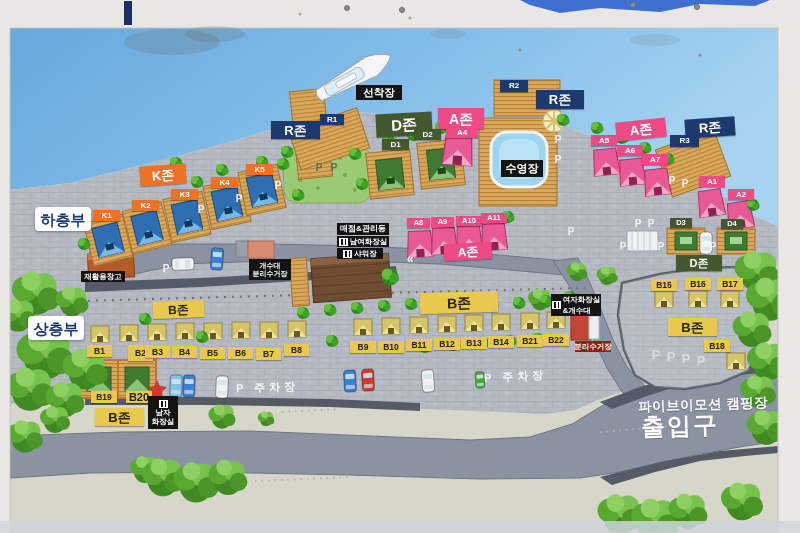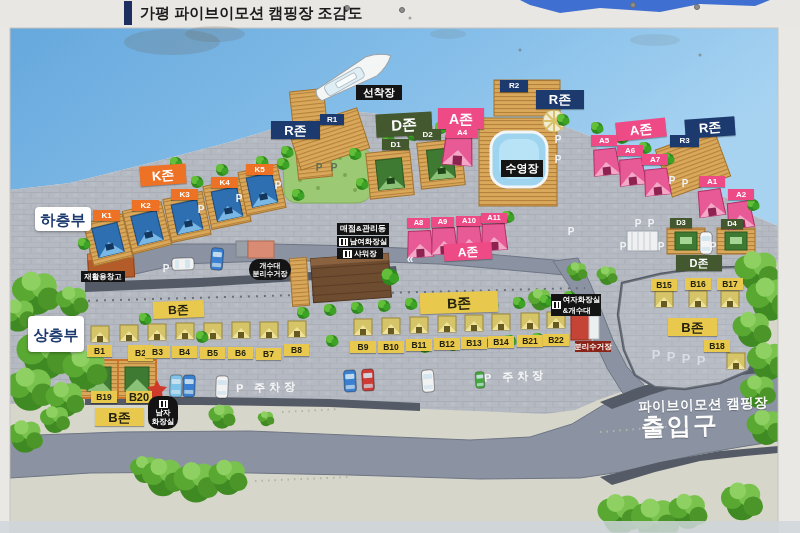--- a/index.html
+++ b/index.html
@@ -13,21 +13,21 @@
   .grn{background:#44582f}.yel{background:#e9c94d;color:#23220f}
   .blk{background:#141414;box-shadow:none}.red{background:#8a2418;box-shadow:none}
   .wht{background:#ffffff;color:#1d3a6e;border-radius:4px;box-shadow:0 1px 3px rgba(0,0,0,.35)}
   .title{position:absolute;left:140px;top:4px;font-size:15px;font-weight:bold;color:#1a1a1a;}
   .tbar{position:absolute;left:124px;top:1px;width:8px;height:24px;background:#1c2f5e;}
   .ent1{position:absolute;color:#fcfcfc;font-weight:bold;transform:rotate(-2deg);text-shadow:0 1px 1px rgba(0,0,0,.25)}
   .plot{position:absolute;color:rgba(255,255,255,.88);font-weight:bold;font-size:11px;letter-spacing:4px;}
   .wc{width:9px;height:8px;background:#fff;display:inline-block;position:relative;flex:none;}
   .wc:after{content:"";position:absolute;left:2px;right:2px;top:1px;bottom:1px;
             background:repeating-linear-gradient(90deg,#111 0 2px,transparent 2px 4px);}
-  .col{flex-direction:column;gap:1px;border-radius:10px;}
+  .col{flex-direction:column;gap:1px;}
 </style>
 </head>
 <body>
 
 <div class="photo">
 
 <svg width="800" height="533" viewBox="0 0 800 533">
   <defs>
     <linearGradient id="wg" x1="0" y1="0" x2="1" y2="0.35">
       <stop offset="0" stop-color="#66a8dd"></stop>
@@ -356,24 +356,23 @@
     <circle cx="410" cy="18" r="1.5" opacity=".5"></circle>
         <circle cx="520" cy="50" r="1.5" opacity=".5"></circle>
     <circle cx="300" cy="14" r="1.5" opacity=".5"></circle>
         <circle cx="700" cy="55" r="1.5" opacity=".5"></circle>
   </g>
 </svg>
 
 <div class="ov">
 
   <div class="tbar"></div>
-  <div class="title">가평 파이브이모션 캠핑장 조감도</div>
 
   <div class="l wht" style="left:35px;top:207px;width:56px;height:24px;font-size:15px">하층부</div>
-  <div class="l wht" style="left:28px;top:316px;width:56px;height:36px;font-size:15px">상층부</div>
+  <div class="l wht" style="left:28px;top:316px;width:56px;height:24px;font-size:15px">상층부</div>
 
   <div class="l navy" style="left:271px;top:121px;width:49px;height:18px;font-size:13px">R존</div>
   <div class="l navy" style="left:536px;top:90px;width:48px;height:19px;font-size:13px">R존</div>
   <div class="l navy" style="left:685px;top:118px;width:50px;height:19px;font-size:13px;transform:rotate(-4deg)">R존</div>
   <div class="l orange" style="left:140px;top:165px;width:46px;height:20px;font-size:13px;transform:rotate(-4deg)">K존</div>
   <div class="l grn" style="left:376px;top:113px;width:56px;height:23px;font-size:15px;transform:rotate(-3deg)">D존</div>
   <div class="l grn" style="left:676px;top:255px;width:46px;height:16px;font-size:11px">D존</div>
   <div class="l pink" style="left:438px;top:108px;width:46px;height:21px;font-size:14px">A존</div>
   <div class="l pink" style="left:616px;top:120px;width:50px;height:19px;font-size:13px;transform:rotate(-6deg)">A존</div>
   <div class="l pink" style="left:444px;top:243px;width:48px;height:17px;font-size:12px;transform:rotate(-3deg)">A존</div>

